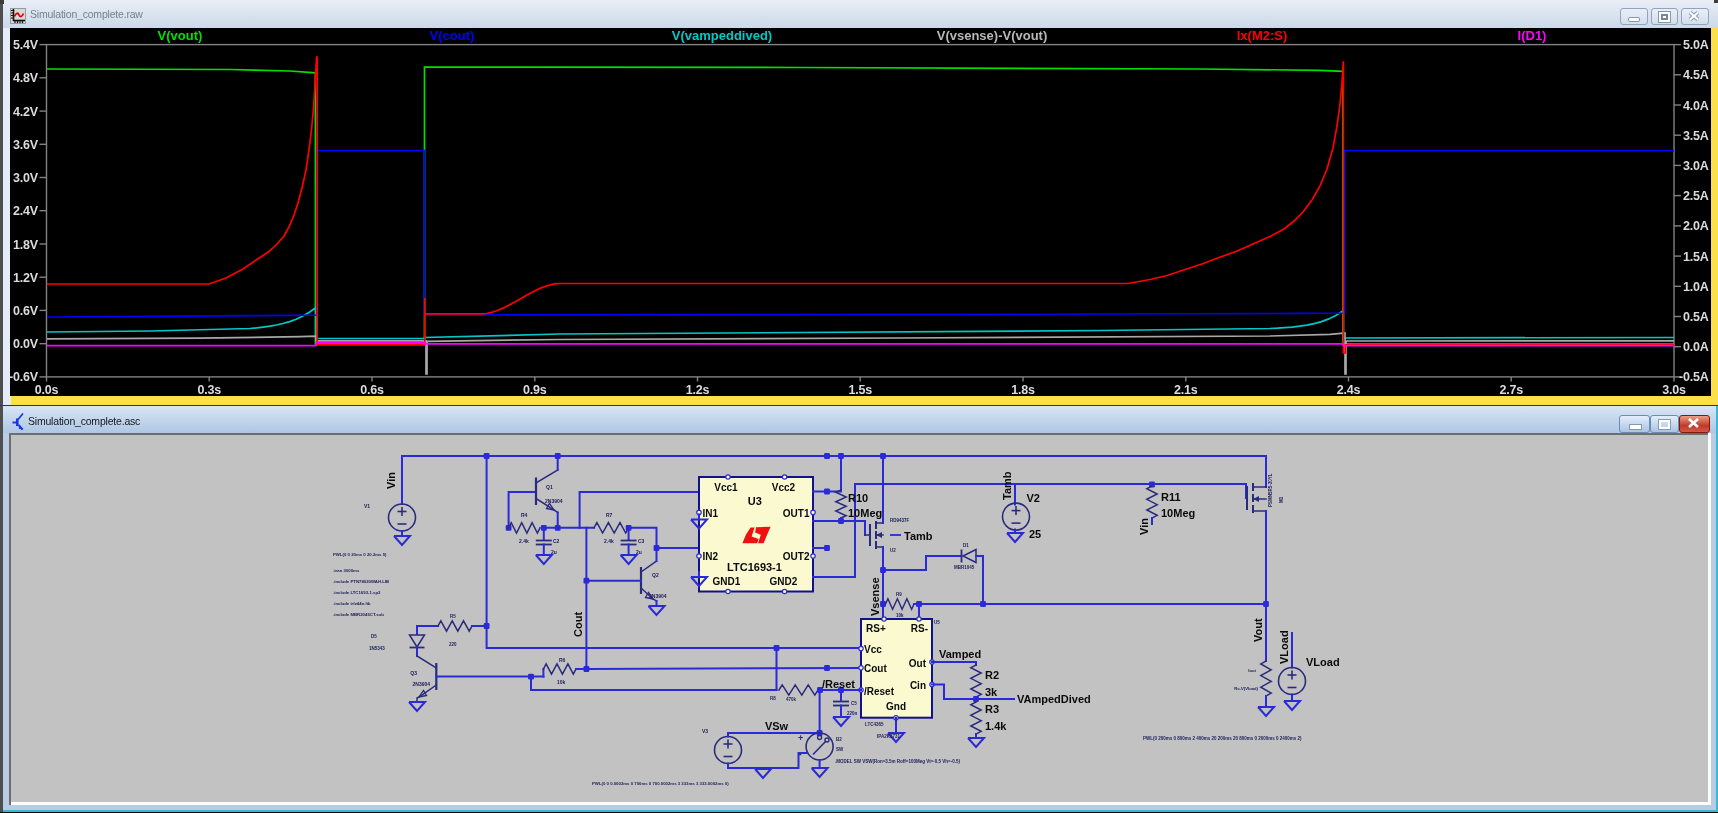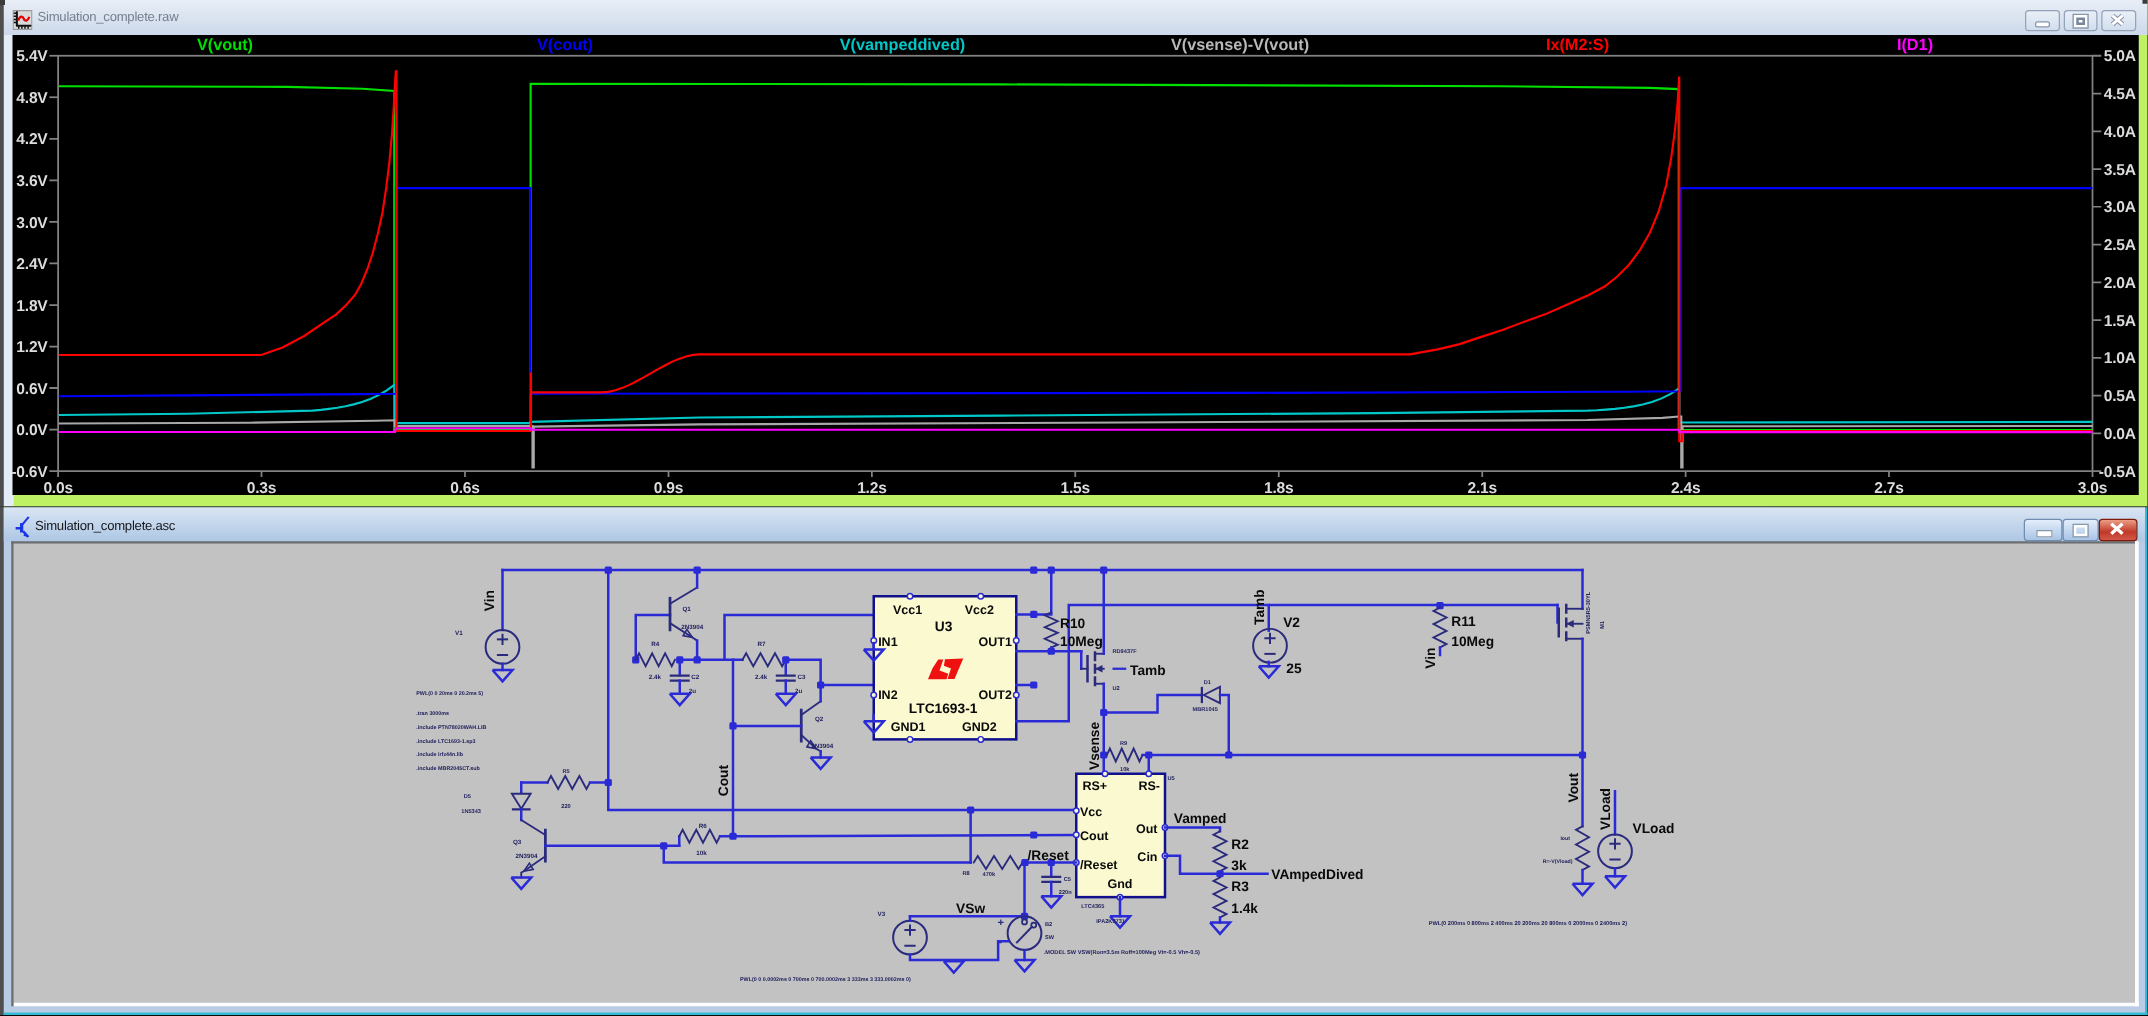--- a/index.html
+++ b/index.html
@@ -2,21 +2,21 @@
 <html><head><meta charset="utf-8"><style>
 html,body{margin:0;padding:0;width:1718px;height:813px;background:#000;overflow:hidden;
  font-family:"Liberation Sans",sans-serif;}
 .win{position:absolute;}
 text{font-family:"Liberation Sans",sans-serif;}
 .ax{font-size:12.5px;letter-spacing:-0.2px;font-weight:bold;fill:#dcdcdc;font-family:"Liberation Sans",sans-serif;}
 .hd{font-size:13px;font-weight:bold;font-family:"Liberation Sans",sans-serif;}
 .btn{position:absolute;border-radius:3px;}
 </style></head><body>
 
-<div class="win" style="left:0;top:0;width:1718px;height:406px;background:#bef264;">
+<div class="win" style="left:0;top:0;width:1718px;height:406px;background:#fde047;">
  <div style="position:absolute;left:0;top:0;width:1718px;height:28px;background:linear-gradient(#e9eef6,#ccd9ea);"></div>
  <div style="position:absolute;left:2.7px;top:28px;width:8px;height:377px;background:#e4ecf7;"></div>
  <div style="position:absolute;left:0;top:0;width:2.7px;height:406px;background:#4e4e4e;"></div>
  <div style="position:absolute;left:0;top:0;width:4px;height:4px;background:#3c3c3c;"></div>
  <div style="position:absolute;left:1714px;top:0;width:4px;height:3px;background:#3c3c3c;"></div>
  <div style="position:absolute;left:0;top:404.5px;width:1718px;height:1.5px;background:#33343a;"></div>
  <div style="position:absolute;left:10px;top:28px;width:1701px;height:368px;background:#000;"></div>
 
  <svg style="position:absolute;left:10px;top:8px" width="16" height="16" viewBox="0 0 16 16">
   <rect x="0.5" y="0.5" width="15" height="15" fill="#d9d9d9" stroke="#9a9a9a"></rect>

